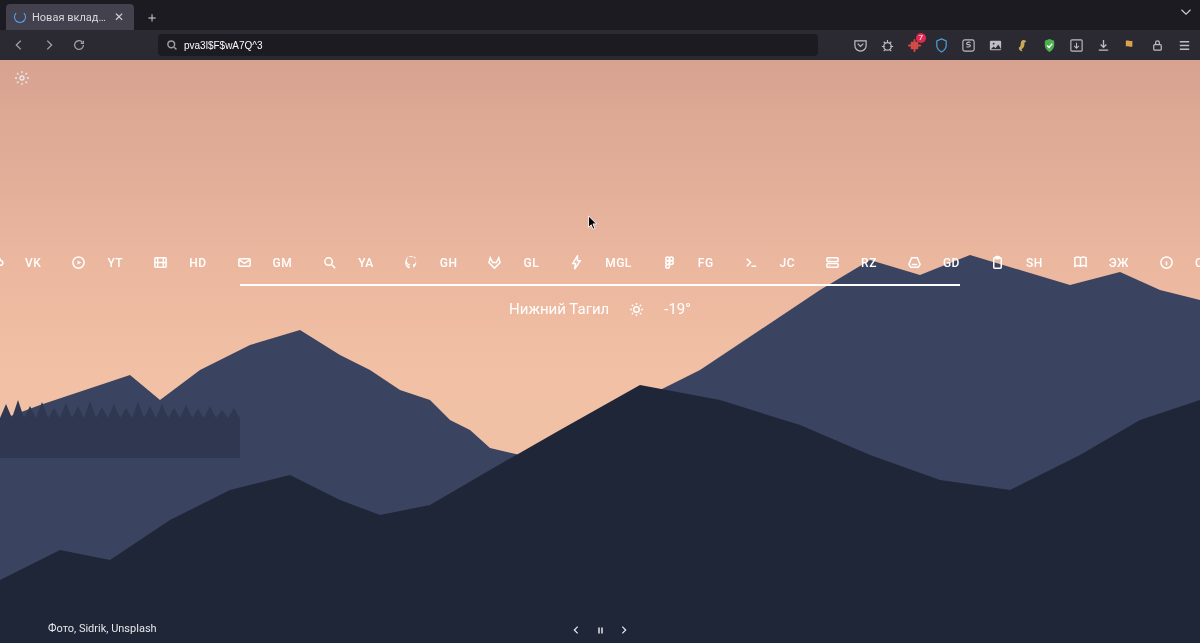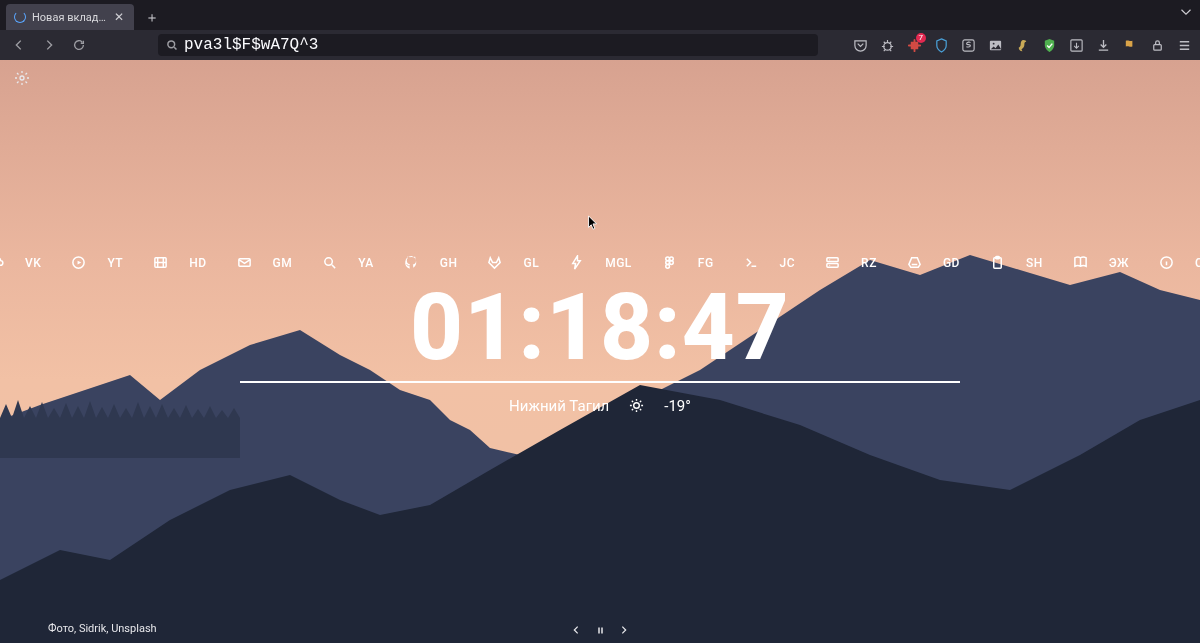--- a/index.html
+++ b/index.html
@@ -14,21 +14,21 @@
   .tab .close { width: 14px; height: 14px; display: flex; align-items: center; justify-content: center; font-size: 12px; color: #cfcfd4; }
   .newtab { width: 24px; height: 24px; margin-left: 6px; display: flex; align-items: center; justify-content: center; color: #cfcfd4; font-size: 14px; }
   .tabstrip-right { position: absolute; right: 8px; top: 6px; display: flex; gap: 8px; color: #cfcfd4; font-size: 10px; }
 
   
   .navbar { height: 30px; background: #2b2a33; display: flex; align-items: center; padding: 0 8px; gap: 8px; }
   .nav-btn { width: 22px; height: 22px; display: flex; align-items: center; justify-content: center; color: #9d9da3; }
   .nav-btn svg { width: 14px; height: 14px; }
   .urlbar { flex: 1; max-width: 660px; margin-left: 60px; height: 22px; background: #1c1b22; border-radius: 4px; display: flex; align-items: center; padding: 0 8px; gap: 6px; }
   .urlbar svg { width: 12px; height: 12px; fill:none; stroke:#9d9da3; stroke-width:2;}
-  .urlbar input { flex: 1; background: transparent; border: none; outline: none; color: #fbfbfe; font-size: 16px; font-family: Liberation Mono, monospace; }
+  .urlbar input { flex: 1; background: transparent; border: none; outline: none; color: #fbfbfe; font-size: 10px; }
   .ext-icons { display: flex; align-items: center; gap: 11px; margin-left: auto; color: #bdbdc4; }
   .ext-icons .ei { width: 16px; height: 16px; display: flex; align-items: center; justify-content: center; position:relative;}
   .ext-icons svg { width: 15px; height: 15px; }
   .badge7 { position:absolute; top:-4px; right:-4px; background:#e22850; color:#fff; font-size:8px; border-radius:6px; padding:0 3px; line-height:10px;}
 
   
   .content { position: relative; width: 1200px; height: 583px; overflow: hidden; }
   .sky { position: absolute; inset: 0; background: linear-gradient(180deg, #d7a290 0%, #e0ab96 15%, #ebb79f 35%, #f2c1a5 55%, #f0c1a5 75%, #e8b99c 100%); }
   .ridge { position: absolute; left: 0; right: 0; bottom: 0; }
   .settings-gear { position: absolute; top: 10px; left: 14px; width: 18px; height: 18px; color: #e8e8ec; }
@@ -296,21 +296,20 @@
         </svg>
         <span>CT</span>
       </div>
   </div>
 
   <svg class="cursor" viewBox="0 0 12 18">
     <path d="M1 1v13l3-3 2 5 2-1-2-5h4z" fill="#000" stroke="#fff" stroke-width="1"></path>
   </svg>
 
   <div class="clock-wrap">
-    <div class="clock">01:18:47</div>
     <div class="divider"></div>
     <div class="weather">
       <span>Нижний Тагил</span>
       <svg viewBox="0 0 16 16">
           <circle cx="8" cy="8" r="3"></circle>
           <path d="M8 1v2M8 13v2M1 8h2M13 8h2M3 3l1.4 1.4M11.6 11.6 13 13M13 3l-1.4 1.4M4.4 11.6 3 13"></path>
         </svg>
       <span>-19°</span>
     </div>
   </div>

